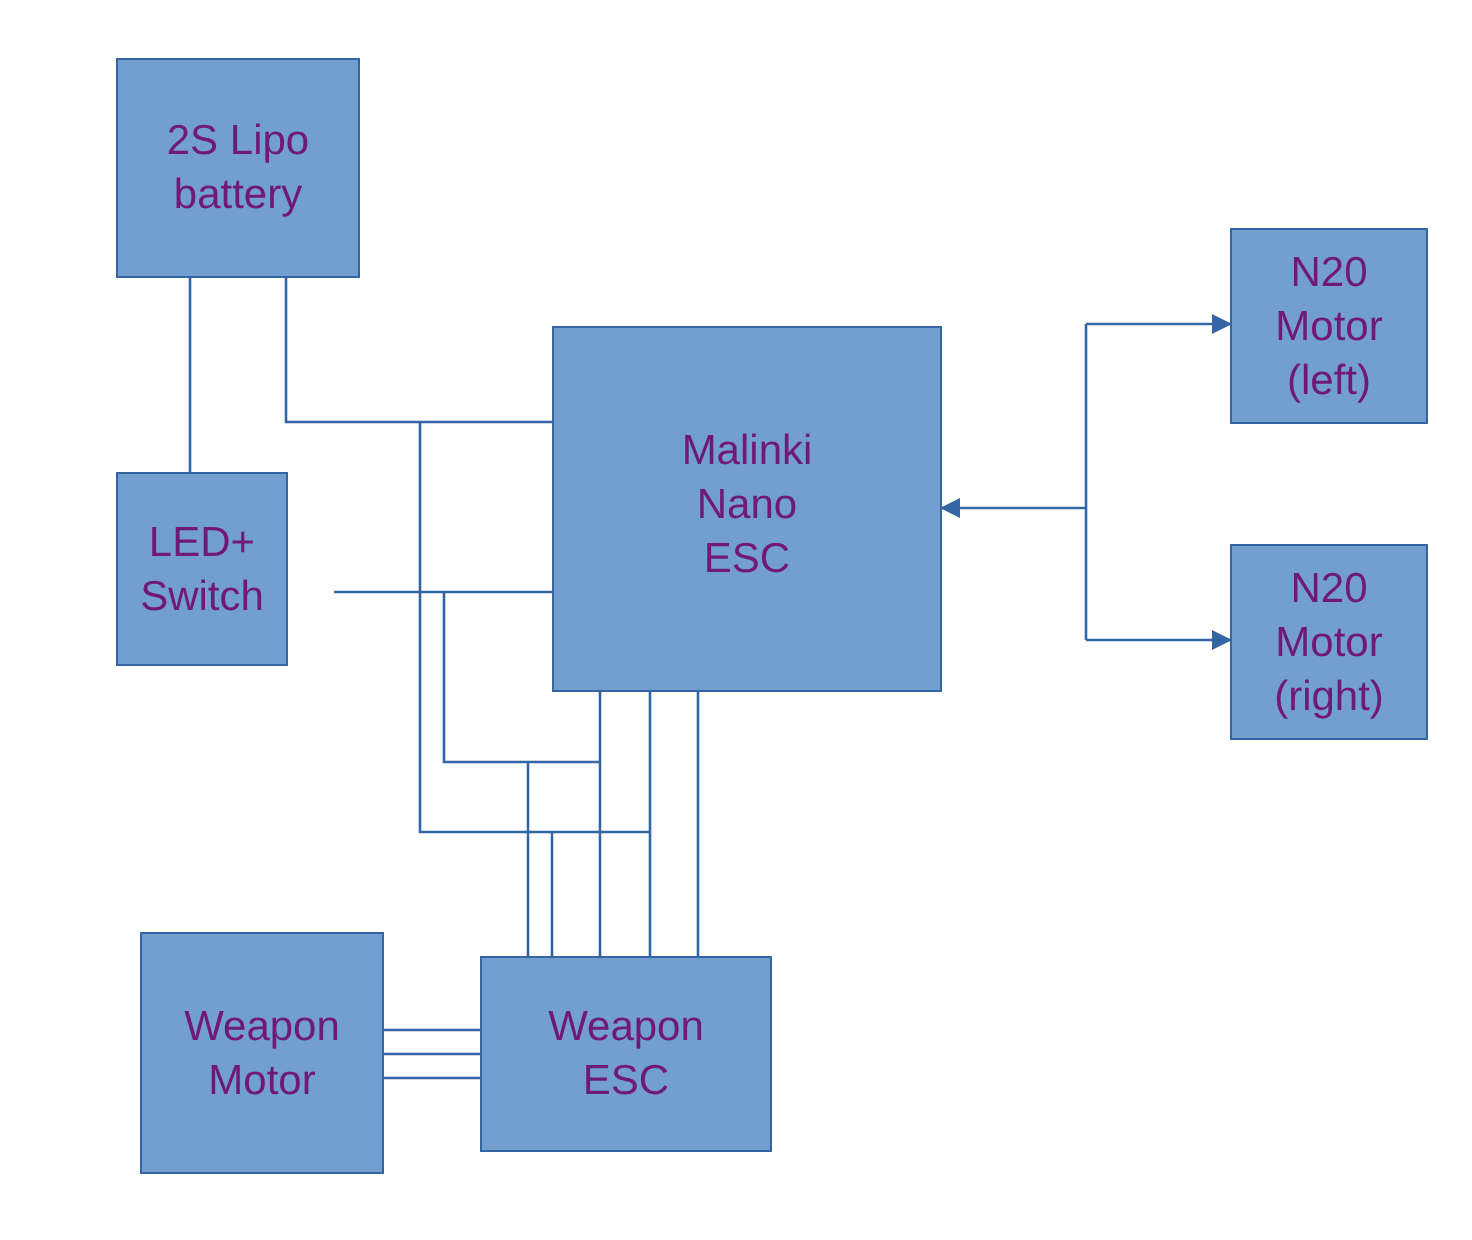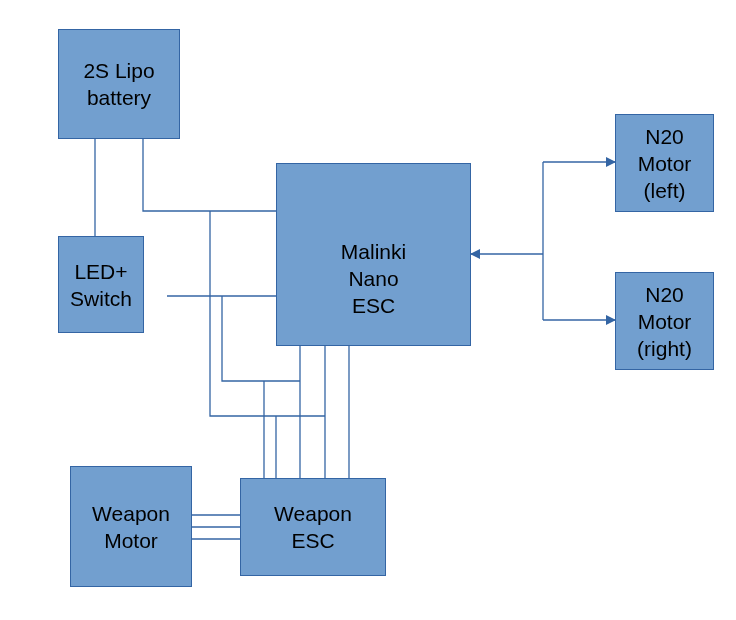--- a/index.html
+++ b/index.html
@@ -1,21 +1,21 @@
 <!DOCTYPE html>
 <html><head>
 <meta charset="utf-8">
 <style>
   html, body { margin:0; padding:0; background:#ffffff; }
   body { width:736px; height:620px; position:relative; overflow:hidden;
          font-family:"Liberation Sans", sans-serif; }
   svg.wires { position:absolute; left:0; top:0; width:736px; height:620px; }
   .box { position:absolute; background:#729fcf; border:1px solid #3465a4;
          box-sizing:border-box; display:flex; align-items:center; justify-content:center;
-         text-align:center; color:#000000; font-size:21px; line-height:27px; }
+         text-align:center; color:#701a75; font-size:21px; line-height:27px; }
   .box span { display:block; }
   .lbl { white-space:pre-line; }
 </style>
 </head>
 <body>
 
 <svg class="wires" viewBox="0 0 736 620">
   <defs>
     <marker id="arr" markerWidth="10" markerHeight="10" refX="9" refY="5" orient="auto" markerUnits="userSpaceOnUse">
       <path d="M0,0 L10,5 L0,10 z" fill="#3465a4"></path>
@@ -43,21 +43,21 @@
 </svg>
 
 <div class="box" style="left:58px;top:29px;width:122px;height:110px;">
   <span class="lbl">2S Lipo
 battery</span>
 </div>
 <div class="box" style="left:58px;top:236px;width:86px;height:97px;">
   <span class="lbl">LED+
 Switch</span>
 </div>
-<div class="box" style="left:276px;top:163px;width:195px;height:183px;align-items:center;padding-top:48px;">
+<div class="box" style="left:276px;top:163px;width:195px;height:183px;align-items:flex-start;padding-top:48px;">
   <span class="lbl">Malinki
 Nano
 ESC</span>
 </div>
 <div class="box" style="left:615px;top:114px;width:99px;height:98px;">
   <span class="lbl">N20
 Motor
 (left)</span>
 </div>
 <div class="box" style="left:615px;top:272px;width:99px;height:98px;">

